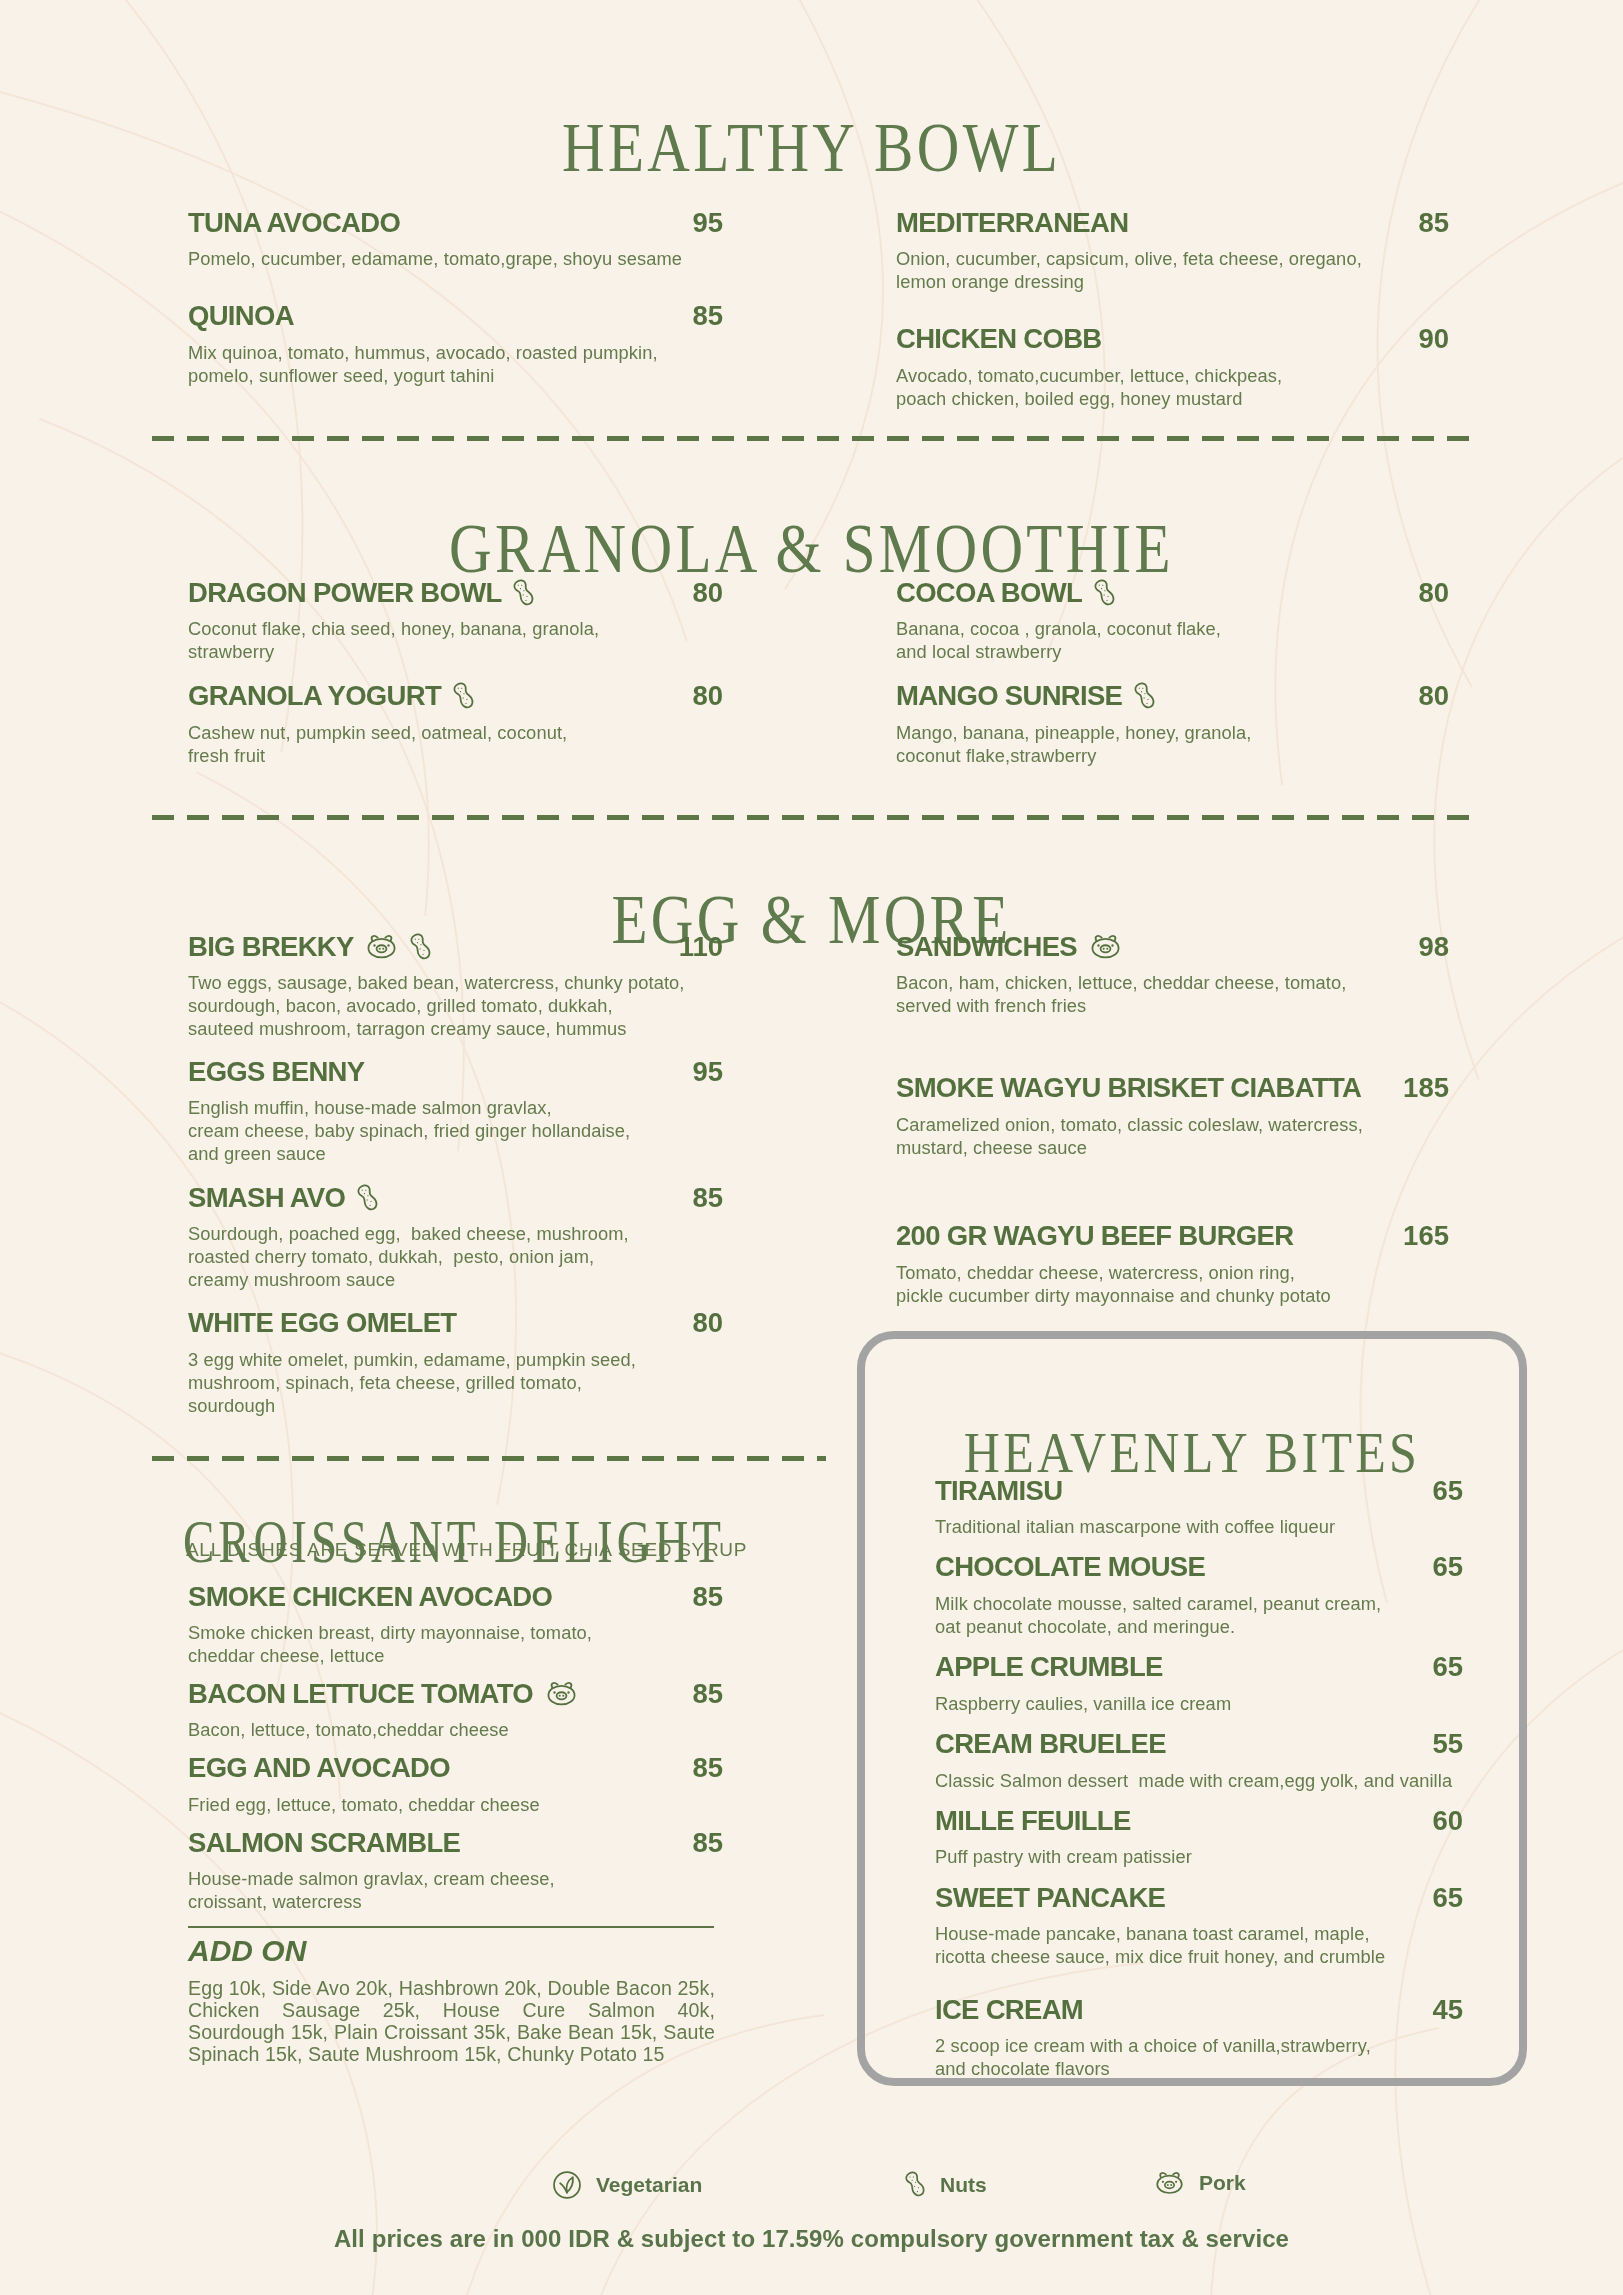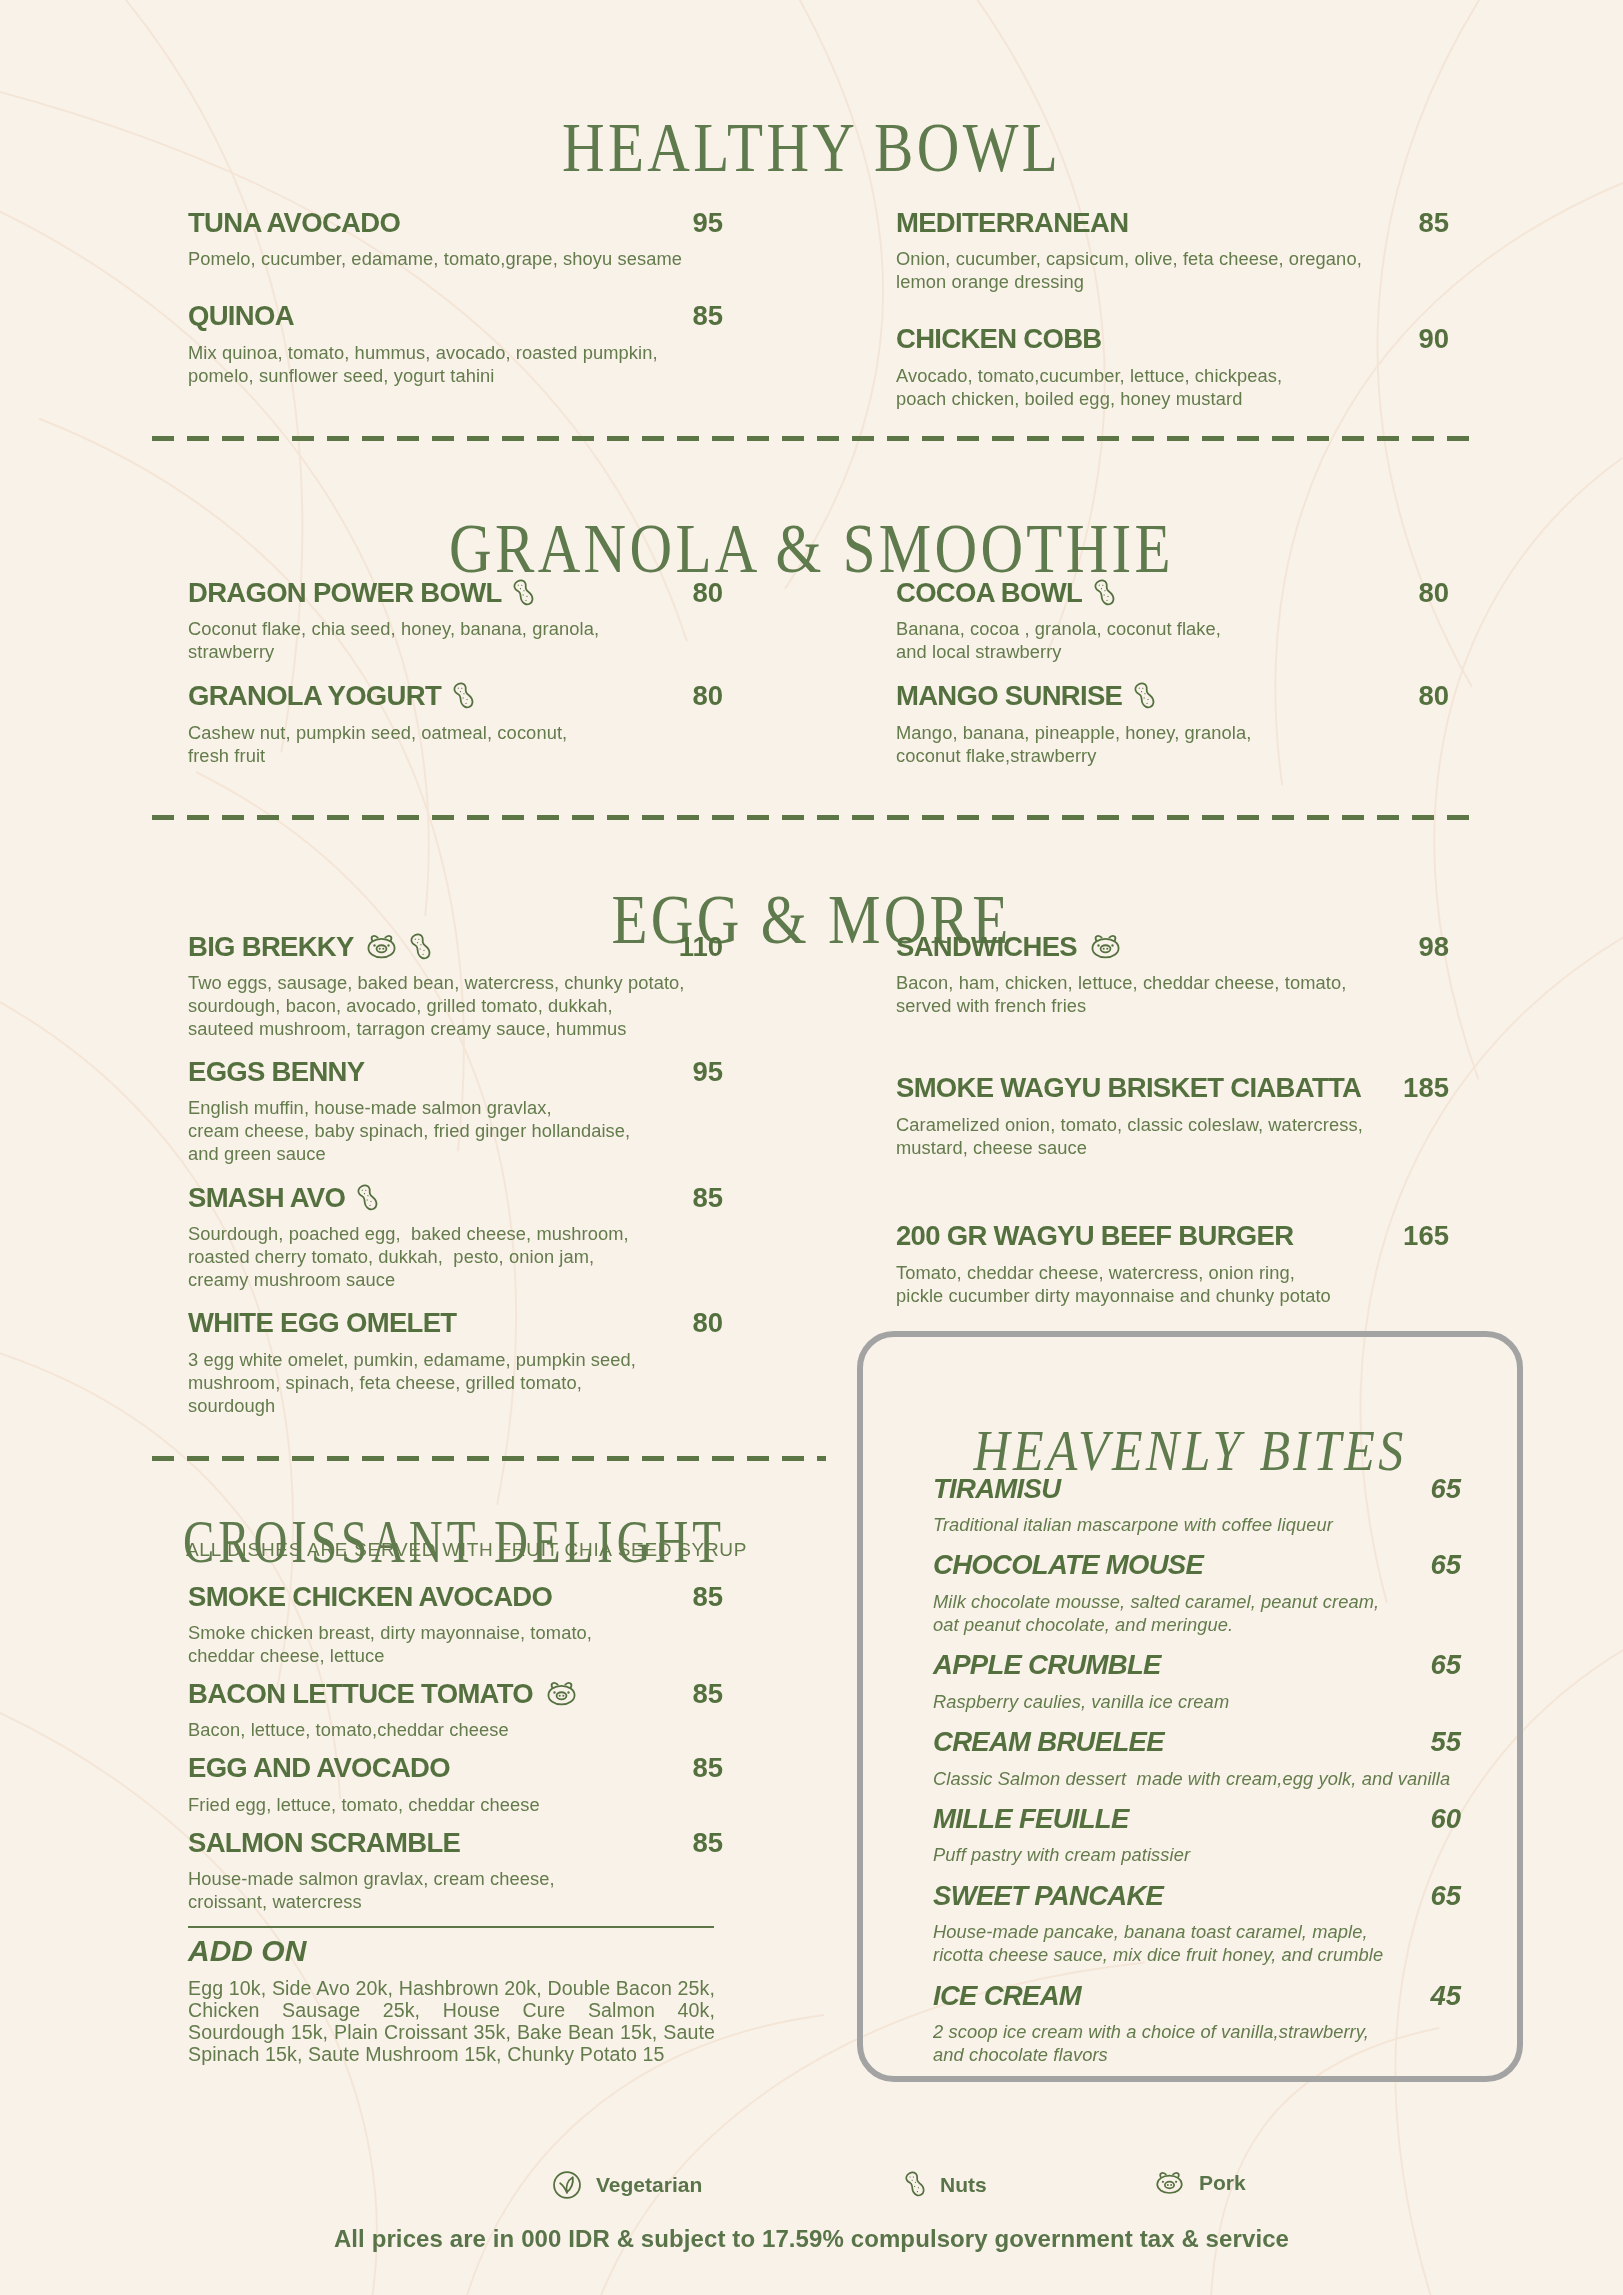--- a/index.html
+++ b/index.html
@@ -55,23 +55,22 @@
   .addon-title{
     position:absolute;font-size:30px;font-weight:700;font-style:italic;
     color:#55703f;letter-spacing:0px;
   }
   .addon-text{
     position:absolute;font-size:19.6px;color:#647b4c;line-height:22px;
     text-align:justify;letter-spacing:0.1px;
   }
 
   .card{
-    position:absolute;border:6px solid #a3a3a3;border-radius:37px;
+    position:absolute;border:8px solid #a3a3a3;border-radius:37px;
     background:transparent;
-    font-style:italic;
   }
   .card .desc{font-size:18.3px;}
 
   .legend-group{position:absolute;display:flex;align-items:center;gap:14px;}
   .legend-label{font-size:21px;font-weight:700;color:#5a744a;}
   .footer-note{
     position:absolute;left:0;right:0;text-align:center;
     font-size:24px;font-weight:700;color:#5a744a;letter-spacing:0.1px;
   }
   .icon-stroke{stroke:#55703f;fill:none;stroke-width:2.6;stroke-linecap:round;stroke-linejoin:round;}
@@ -405,21 +404,21 @@
         </div>
         <div class="desc">Classic Salmon dessert  made with cream,egg yolk, and vanilla</div>
       </div>
       <div class="item" style="margin-bottom:13px;">
         <div class="row">
           <span class="iname">MILLE FEUILLE</span>
           <span class="price">60</span>
         </div>
         <div class="desc">Puff pastry with cream patissier</div>
       </div>
-      <div class="item" style="margin-bottom:13px;">
+      <div class="item" style="margin-bottom:25px;">
         <div class="row">
           <span class="iname">SWEET PANCAKE</span>
           <span class="price">65</span>
         </div>
         <div class="desc">House-made pancake, banana toast caramel, maple,
 ricotta cheese sauce, mix dice fruit honey, and crumble</div>
       </div>
       <div class="item">
         <div class="row">
           <span class="iname">ICE CREAM</span>

